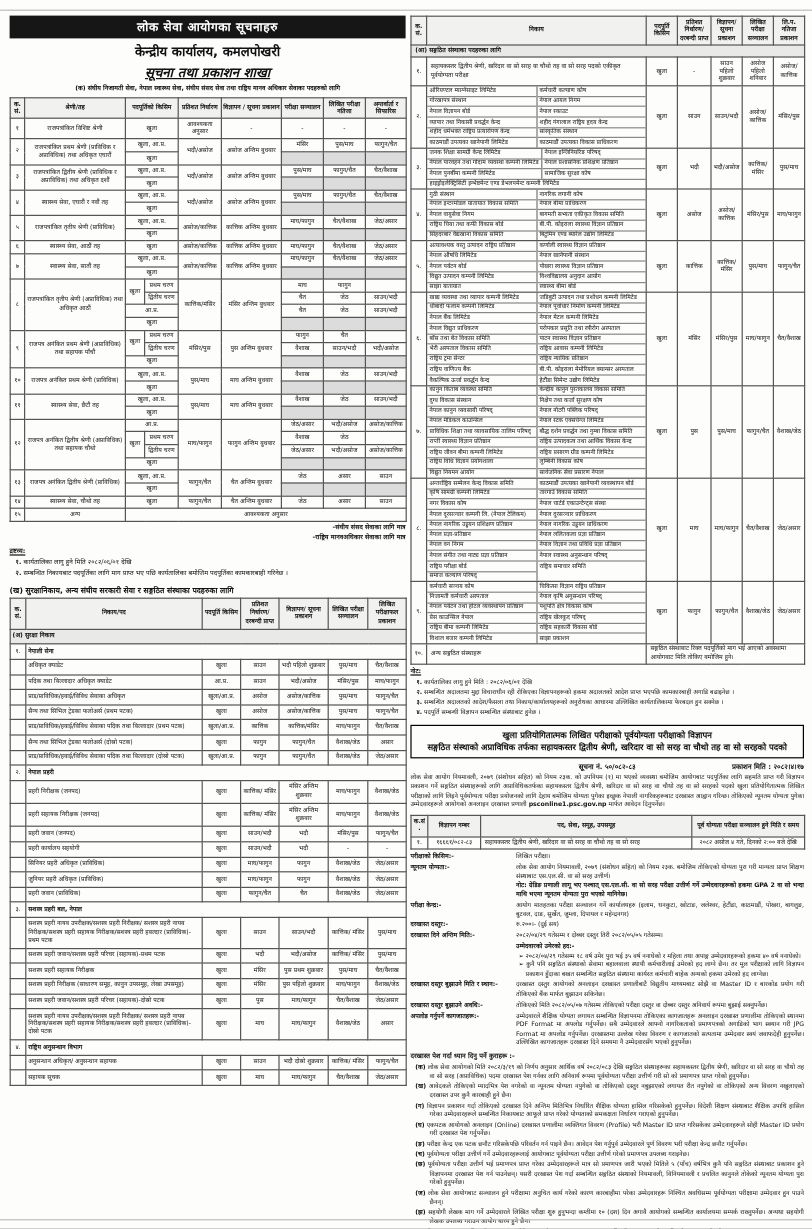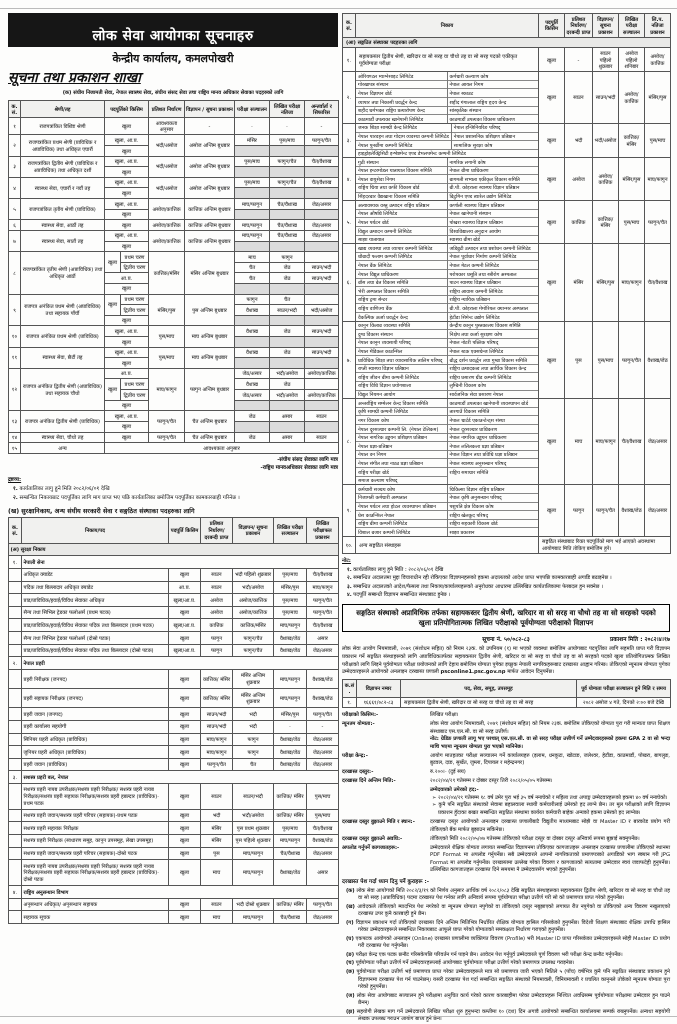--- a/index.html
+++ b/index.html
@@ -3,24 +3,24 @@
 <meta charset="utf-8">
 <style>
   html,body{margin:0;padding:0;background:#888;}
   .page{position:relative;width:677px;height:1024px;background:#fdfdfc;margin:0 auto;overflow:hidden;
         font-family:"DejaVu Sans",sans-serif;color:#111;}
   .page:before,.page:after{content:"";position:absolute;left:0;right:0;height:1px;background:#bbb;}
   .page:before{top:8px;} .page:after{bottom:7px;}
   .col-left{position:absolute;left:8px;top:13px;width:330px;}
   .col-right{position:absolute;left:342px;top:13px;width:328px;}
 
-  .titlebar{background:#161616;color:#fff;text-align:center;font-weight:bold;font-size:14px;
-            padding:12px 0 3px;letter-spacing:.5px;}
+  .titlebar{background:#161616;color:#fff;text-align:center;font-weight:bold;font-size:10px;
+            padding:2px 0 3px;letter-spacing:.5px;}
   .office{text-align:center;font-weight:bold;font-size:11px;margin-top:3px;}
-  .branch{font-weight:bold;font-style:italic;font-size:14px;text-decoration:underline;margin-top:2px;}
+  .branch{text-align:center;font-weight:bold;font-style:italic;font-size:11px;text-decoration:underline;margin-top:2px;}
   .yearline{text-align:center;font-weight:bold;font-size:7.3px;margin-top:3px;}
   .subline{text-align:center;font-weight:bold;font-size:5.2px;margin-top:2px;}
 
   table{border-collapse:collapse;width:100%;table-layout:fixed;}
   td{border:0.5px solid #555;vertical-align:middle;text-align:center;padding:1.5px 1px;
      font-size:5.1px;line-height:1.3;word-wrap:break-word;}
   .h{font-weight:bold;background:#f1f1ef;}
   .g{background:#dcdcdc;}
   .sec{font-weight:bold;text-align:left;background:#e9e9e7;padding-left:3px;}
   .grp{font-weight:bold;text-align:left;padding-left:3px;}
@@ -881,22 +881,22 @@
       <span class="ttl">नोट:</span>
       <div>
           <div class="kli"><span class="kk">१.</span> कार्यतालिका लागु हुने मिति : २०८२/०६/०१ देखि</div>
           <div class="kli"><span class="kk">२.</span> सम्बन्धित अदालतमा मुद्दा विचाराधीन रही रोकिएका विज्ञापनहरूको हकमा अदालतको आदेश प्राप्त भएपछि कामकारबाही अगाडि बढाइनेछ ।</div>
           <div class="kli"><span class="kk">३.</span> सम्बन्धित अदालतको आदेश/फैसला तथा निकाय/कार्यालयहरूको अनुरोधका आधारमा उल्लिखित कार्यतालिकामा फेरबदल हुन सक्नेछ ।</div>
           <div class="kli"><span class="kk">४.</span> पदपूर्ति सम्बन्धी विज्ञापन सम्बन्धित संस्थाबाट हुनेछ ।</div>
         </div>
     </div>
 
     <div class="adbox">
+      <div>खुला प्रतियोगितात्मक लिखित परीक्षाको पूर्वयोग्यता परीक्षाको विज्ञापन</div>
       <div>सङ्गठित संस्थाको अप्राविधिक तर्फका सहायकस्तर द्वितीय श्रेणी, खरिदार वा सो सरह वा चौथो तह वा सो सरहको पदको</div>
-      <div>खुला प्रतियोगितात्मक लिखित परीक्षाको पूर्वयोग्यता परीक्षाको विज्ञापन</div>
     </div>
 
     <div class="nrow">
       <span>सूचना नं. ५०/०८२-८३</span>
       <span class="pub">प्रकाशन मिति : २०८२।४।१७</span>
     </div>
 
     <div class="adpara">
       <span>लोक सेवा आयोग नियमावली, २०७९ (संशोधन सहित) को नियम २३क. को उपनियम (१) मा भएको व्यवस्था बमोजिम आयोगबाट पदपूर्तिका लागि सहमति प्राप्त गरी विज्ञापन प्रकाशन गर्ने सङ्गठित संस्थाहरूको लागि अप्राविधिकतर्फका सहायकस्तर द्वितीय श्रेणी, खरिदार वा सो सरह वा चौथो तह वा सो सरहको पदको खुला प्रतियोगितात्मक लिखित परीक्षाको लागि लिइने पूर्वयोग्यता परीक्षा प्रयोजनको लागि देहाय बमोजिम योग्यता पुगेका इच्छुक नेपाली नागरिकहरूबाट दरखास्त आह्वान गरिन्छ। तोकिएको न्यूनतम योग्यता पुगेका उम्मेदवारहरूले आयोगको अनलाइन दरखास्त प्रणाली </span><b>psconline1.psc.gov.np</b><span> मार्फत आवेदन दिनुपर्नेछ।</span>
     </div>

